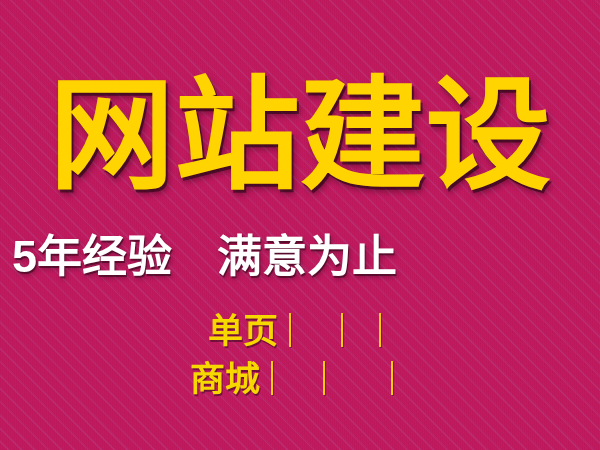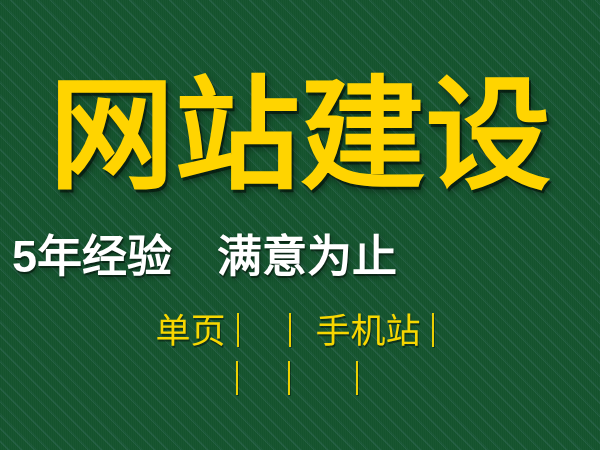--- a/index.html
+++ b/index.html
@@ -12,21 +12,21 @@
   body {
     font-family: "Liberation Sans", "DejaVu Sans", sans-serif;
   }
 
   
   #poster {
     position: relative;
     width: 600px;
     height: 450px;
     overflow: hidden;
-    background-color: #14532d;
+    background-color: #be185d;
     box-sizing: border-box;
   }
 
   
   #poster .hatch {
     position: absolute;
     inset: 0;
     pointer-events: none;
     background-image:
       repeating-linear-gradient(
@@ -112,21 +112,21 @@
     display: flex;
     align-items: center;
     justify-content: center;
     height: 48px;
     white-space: nowrap;
   }
 
   .tag {
     font-size: 35px;
     line-height: 1;
-    font-weight: 400;
+    font-weight: 700;
     color: #F7D700;
     text-shadow: 1px 2px 0 rgba(0,0,0,0.40);
   }
 
   .sep {
     display: inline-block;
     width: 2px;
     height: 34px;
     background: #F7D700;
     opacity: 0.95;
@@ -157,27 +157,27 @@
     <div class="tagrows">
 
       <div class="tagrow">
         <span class="tag">单页</span>
         <span class="gap-s"></span>
         <span class="sep"></span>
         <span class="gap-l"></span>
         <span class="gap-l"></span>
         <span class="sep"></span>
         <span class="gap-l"></span>
-        <span class="tag">手机站</span>
         <span class="gap-s"></span>
         <span class="sep"></span>
         <span class="gap-s"></span>
       </div>
 
       <div class="tagrow">
+        <span class="tag">商城</span>
         <span class="gap-s"></span>
         <span class="sep"></span>
         <span class="gap-l"></span>
         <span class="gap-l"></span>
         <span class="sep"></span>
         <span class="gap-xl"></span>
         <span class="gap-xl"></span>
         <span class="sep"></span>
         <span class="gap-m"></span>
       </div>

